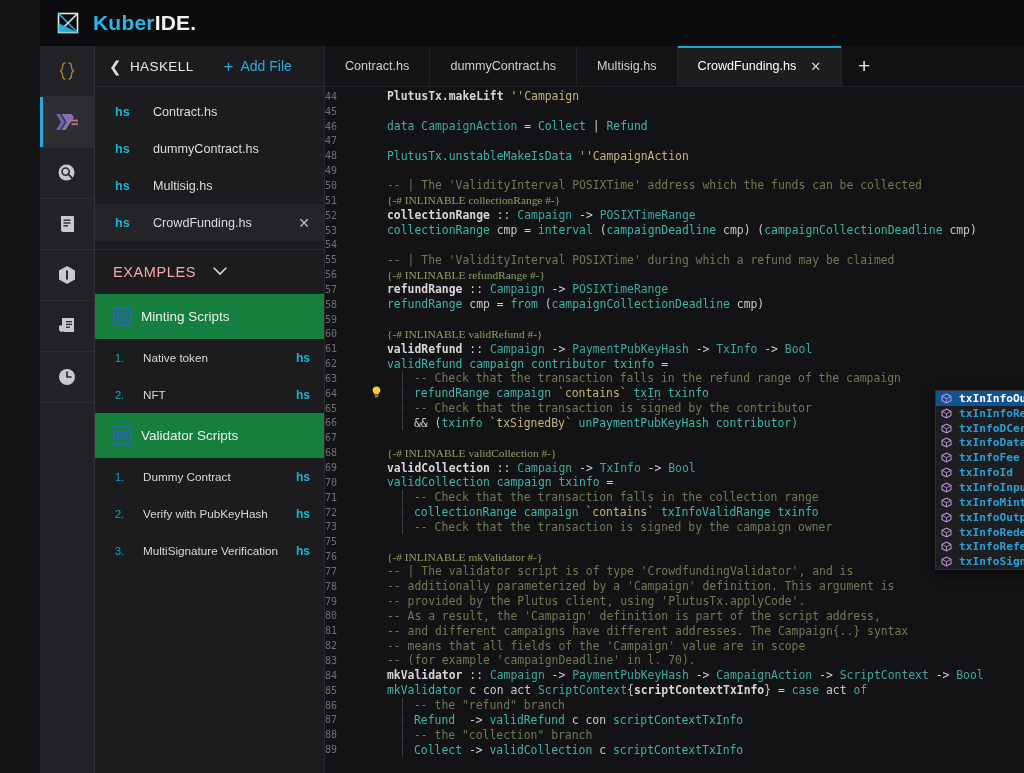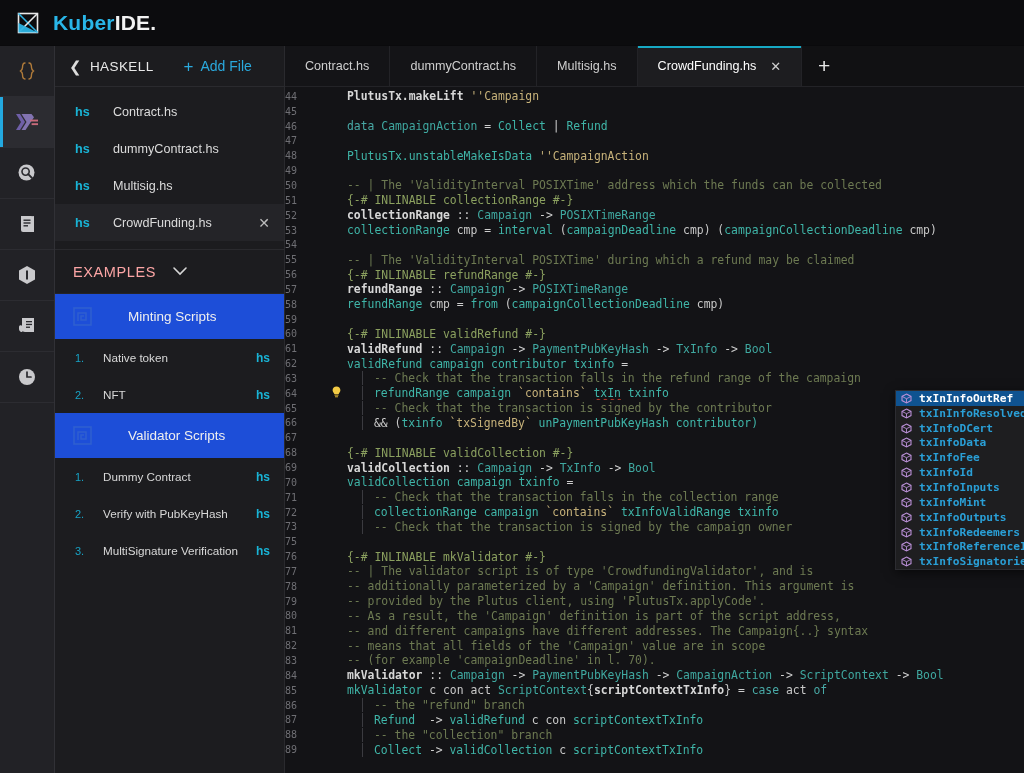--- a/index.html
+++ b/index.html
@@ -2,21 +2,21 @@
 <html><head>
 <meta charset="utf-8">
 <style>
   * { box-sizing: border-box; margin: 0; padding: 0; }
   html, body {
     width: 1024px; height: 773px;
     background: #0d0d0f;
     font-family: "Liberation Sans", sans-serif;
     overflow: hidden;
   }
-  .app { width: 1024px; height: 773px; display: flex; flex-direction: column; background: #131316; }
+  .app { width: 1024px; height: 773px; display: flex; flex-direction: column; background: #131316; padding-left: 40px; }
 
   
   .titlebar {
     height: 46px; flex: 0 0 46px;
     background: #0c0c0e;
     display: flex; align-items: center;
     padding-left: 16px;
     border-bottom: 1px solid #0a0a0c;
   }
   .logo-mark { width: 26px; height: 26px; flex: 0 0 26px; margin-right: 11px; }
@@ -81,22 +81,22 @@
   .sb-divider { height: 1px; background: #2a2a2e; margin-top: 8px; }
 
   .ex-head {
     height: 44px; display: flex; align-items: center; gap: 16px;
     padding: 0 18px; color: #fca5a5; font-size: 14.5px; letter-spacing: .6px;
     border-bottom: 1px solid #242428;
   }
   .chev-down { font-size: 12px; color: #d6d6d6; }
 
   .group-row {
-    height: 45px; display: flex; align-items: center; gap: 36px;
-    padding: 0 18px; background: #1d4ed8; color: #efefef; font-size: 13.5px;
+    height: 45px; display: flex; align-items: center; gap: 9px;
+    padding: 0 18px; background: #15803d; color: #efefef; font-size: 13.5px;
   }
   .grp-ic { width: 19px; height: 19px; flex: 0 0 19px; }
 
   .ex-row {
     height: 37px; display: flex; align-items: center;
     padding: 0 14px 0 20px; color: #d8d8d8; font-size: 11.7px;
   }
   .ex-num { color: #17a2c4; width: 28px; font-size: 11px; }
   .ex-label { flex: 1 1 auto; }
   .ex-ext { color: #19b4d6; font-weight: bold; font-size: 12px; }
@@ -120,21 +120,21 @@
   .codearea { flex: 1 1 auto; position: relative; overflow: hidden; background: #131316; }
   .codescroll { position: absolute; inset: 0; padding-top: 2px; }
   .cline { height: 14.85px; display: flex; align-items: center; font-family: "DejaVu Sans Mono", monospace; font-size: 11.4px; white-space: pre; }
   .gut { width: 44px; flex: 0 0 44px; padding-right: 9px; color: #6f6f74; font-size: 10px; }
   .bulbcol { width: 15px; flex: 0 0 15px; text-align: center; }
   .code { flex: 1 1 auto; padding-left: 3px; overflow: hidden; }
   .indentbar { border-left: 1px solid #3b3b40; padding-left: 11px; margin-left: 15px; }
 
   
   .c-com   { color: #6d7a52; }
-  .c-pragma{ color: #8ba05f; }
+  .c-pragma{ color: #8ba05f; font-family: Liberation Serif, serif; }
   .c-fn    { color: #d7d7d7; font-weight: bold; }
   .c-type  { color: #3fa8a0; text-align: right; }
   .c-kw    { color: #48a9a6; }
   .c-def   { color: #3fb5a8; }
   .c-op    { color: #cfcfcf; }
   .c-plain { color: #c9c9c9; }
   .c-ctor  { color: #3fb5a8; }
   .c-str   { color: #c7b27a; }
   .squig { text-decoration: underline wavy #c0392b; text-decoration-skip-ink: none; }
 

